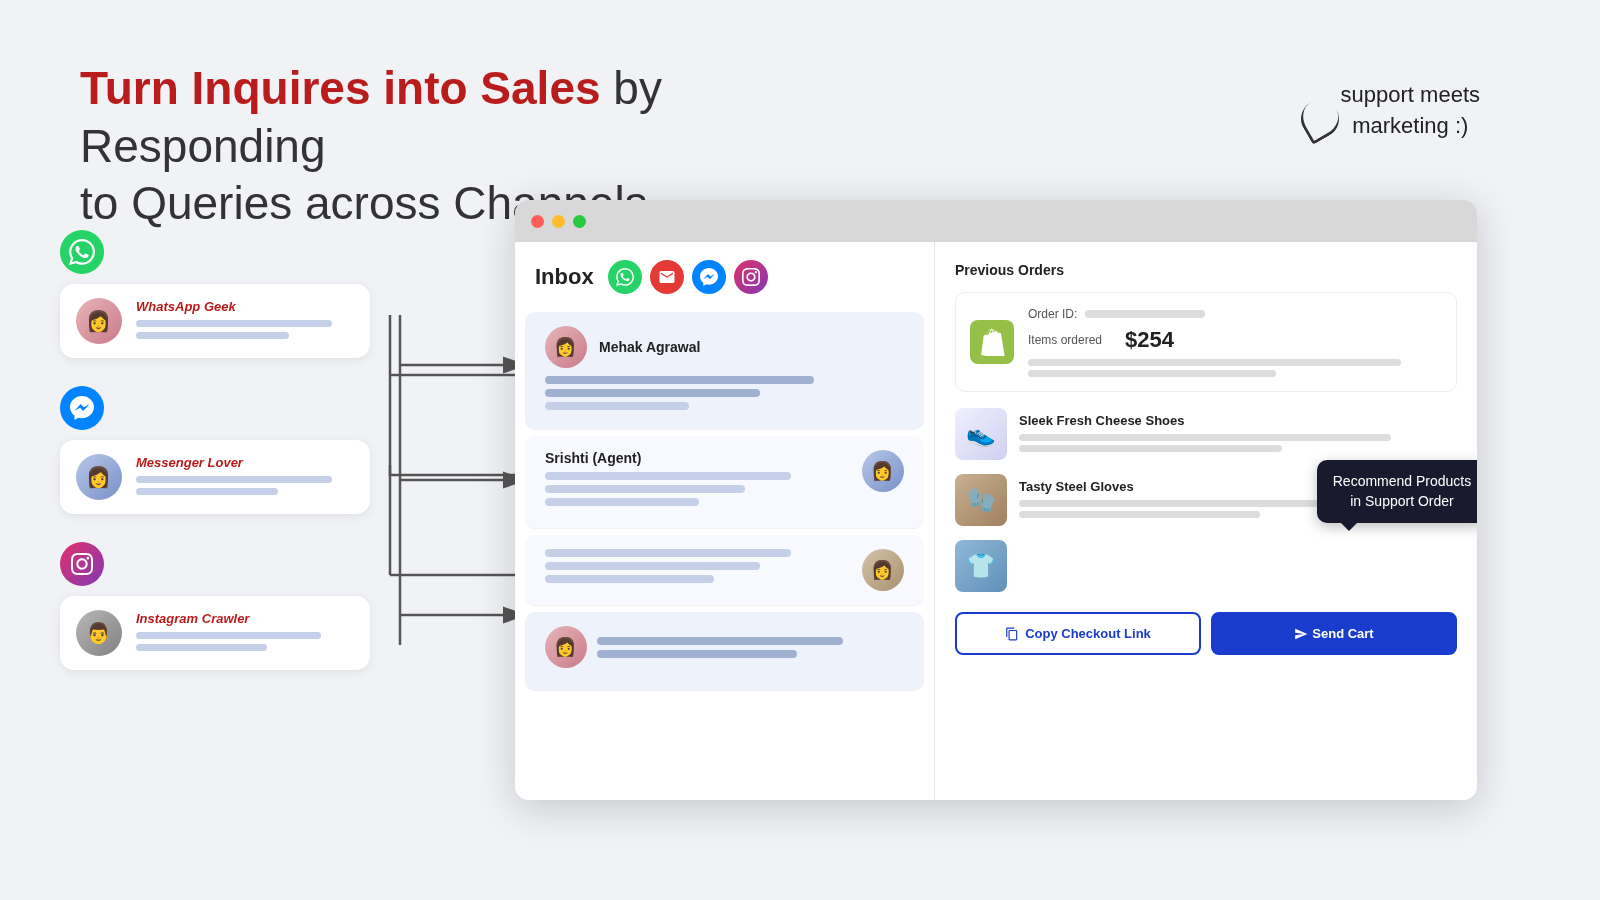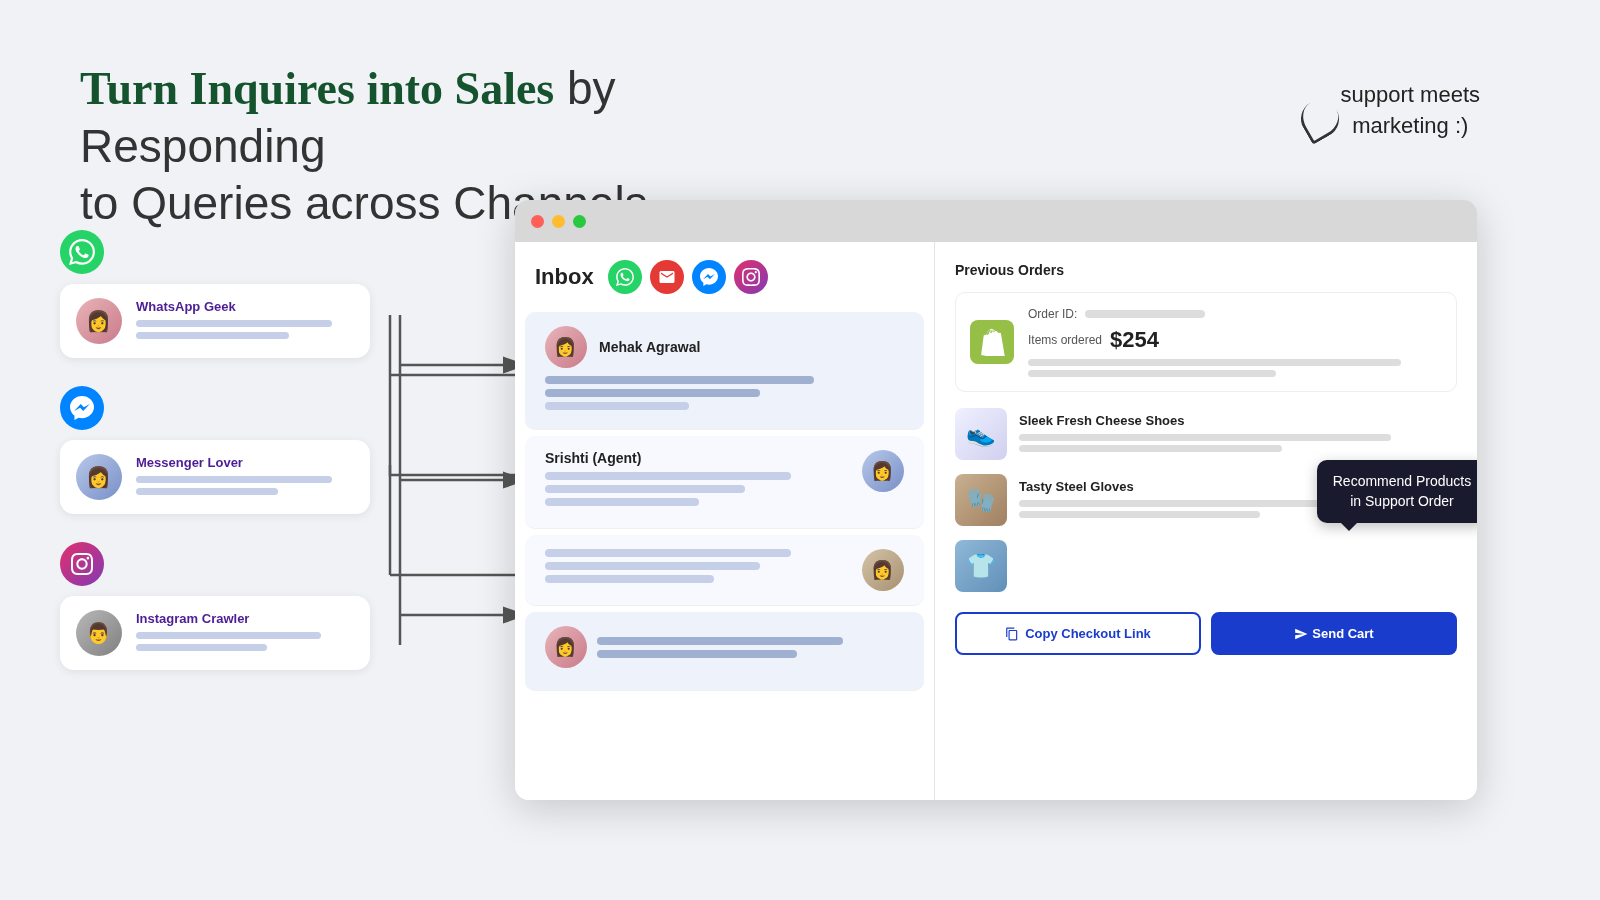--- a/index.html
+++ b/index.html
@@ -17,23 +17,22 @@
       position: absolute;
       top: 60px;
       left: 80px;
       width: 680px;
       font-size: 46px;
       line-height: 1.25;
       color: #333;
       font-weight: 400;
     }
     .headline strong {
-      color: #14532d;
+      color: #b91c1c;
       font-weight: 800;
-      font-family: Liberation Serif, serif;
     }
 
     
     .support-note {
       position: absolute;
       top: 80px;
       right: 120px;
       font-family: 'Comic Sans MS', cursive, sans-serif;
       font-size: 22px;
       color: #222;
@@ -93,22 +92,23 @@
       height: 46px;
       border-radius: 50%;
       flex-shrink: 0;
       overflow: hidden;
       background: #ccc;
     }
     .channel-info { flex: 1; }
     .channel-name {
       font-size: 13px;
       font-weight: 600;
-      color: #4c1d95;
+      color: #b91c1c;
       margin-bottom: 6px;
+      font-style: italic;
     }
     .skeleton-line {
       height: 7px;
       background: #c5cfe8;
       border-radius: 4px;
       margin-bottom: 5px;
     }
 
     
     .browser-window {
@@ -252,21 +252,21 @@
       display: flex;
       align-items: center;
       gap: 8px;
       margin-bottom: 6px;
     }
     .order-id-label { font-size: 12px; color: #555; }
     .order-id-bar { height: 8px; background: #ddd; border-radius: 4px; width: 120px; }
     .items-row {
       display: flex;
       align-items: center;
-      gap: 8px;
+      gap: 23px;
     }
     .items-label { font-size: 12px; color: #555; white-space: nowrap; }
     .items-price { font-size: 22px; font-weight: 700; color: #222; }
     .items-bar { height: 7px; background: #ddd; border-radius: 4px; }
 
     
     .product-item {
       display: flex;
       align-items: center;
       gap: 12px;

